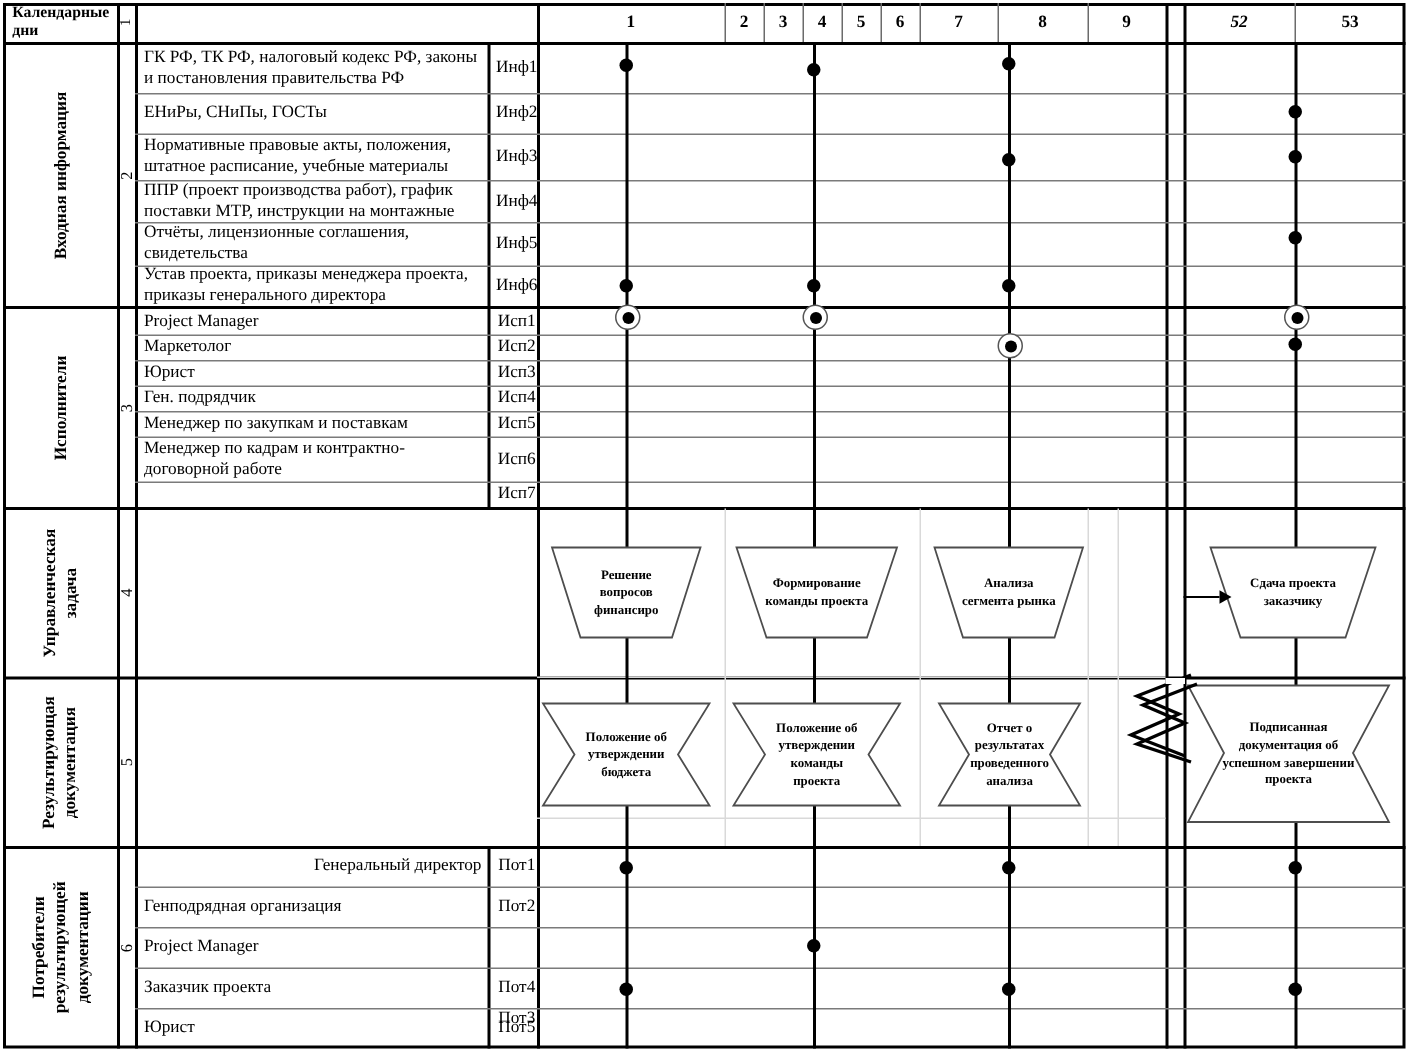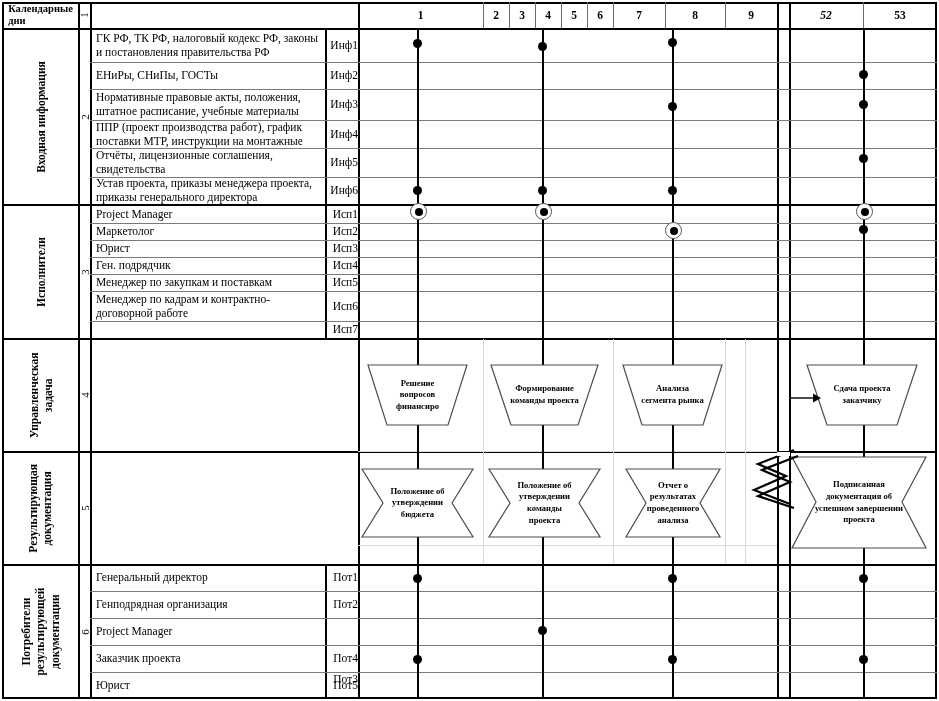--- a/index.html
+++ b/index.html
@@ -18,21 +18,21 @@
   .hl.light{background:#7a7a7a;height:1px;}
   .vl{position:absolute;background:#000;width:1px;}
   .vl.thick{width:2px;}
   .vl.grey{background:#d9d9d9;width:1px;}
 
   
   .cell{position:absolute;box-sizing:border-box;display:flex;align-items:center;
         font-size:11.5px;color:#000;line-height:1.18;}
   .cell.pad{padding:0 4px 0 5px;}
   .cell.ctr{justify-content:center;text-align:left;}
-  .cell.code{justify-content:flex-end;padding-left:5px;font-size:11.5px;}
+  .cell.code{justify-content:center;padding-left:5px;font-size:11.5px;}
 
   
   .vcap{position:absolute;box-sizing:border-box;display:flex;align-items:center;justify-content:center;}
   .vcap span{display:block;transform:rotate(-90deg);white-space:nowrap;
              font-weight:bold;font-size:11.5px;text-align:center;}
   .vcap.two span{white-space:normal;width:150px;line-height:1.25;}
   .vcap.three span{white-space:normal;width:140px;line-height:1.25;}
 
   .vnum{position:absolute;display:flex;align-items:center;justify-content:center;}
   .vnum span{display:block;transform:rotate(-90deg);font-size:11px;}
@@ -266,21 +266,21 @@
 
   <div class="cell code" style="left:326px;top:322px;width:32px;height:16px;">
     <span>Исп7</span>
     </div>
 
   <div class="hl light" style="left:90px;top:591px;width:847px;"></div>
   <div class="hl light" style="left:90px;top:618px;width:847px;"></div>
   <div class="hl light" style="left:90px;top:645px;width:847px;"></div>
   <div class="hl light" style="left:90px;top:672px;width:847px;"></div>
 
-  <div class="cell pad" style="left:91px;top:565px;width:234px;height:26px;">
+  <div class="cell pad" style="left:91px;top:565px;width:234px;height:26px;justify-content:flex-end;">
     <span>Генеральный директор</span>
     </div>
   <div class="cell code" style="left:326px;top:565px;width:32px;height:26px;">
     <span>Пот1</span>
     </div>
 
   <div class="cell pad" style="left:91px;top:592px;width:234px;height:26px;">
     <span>Генподрядная организация</span>
     </div>
   <div class="cell code" style="left:326px;top:592px;width:32px;height:26px;">

